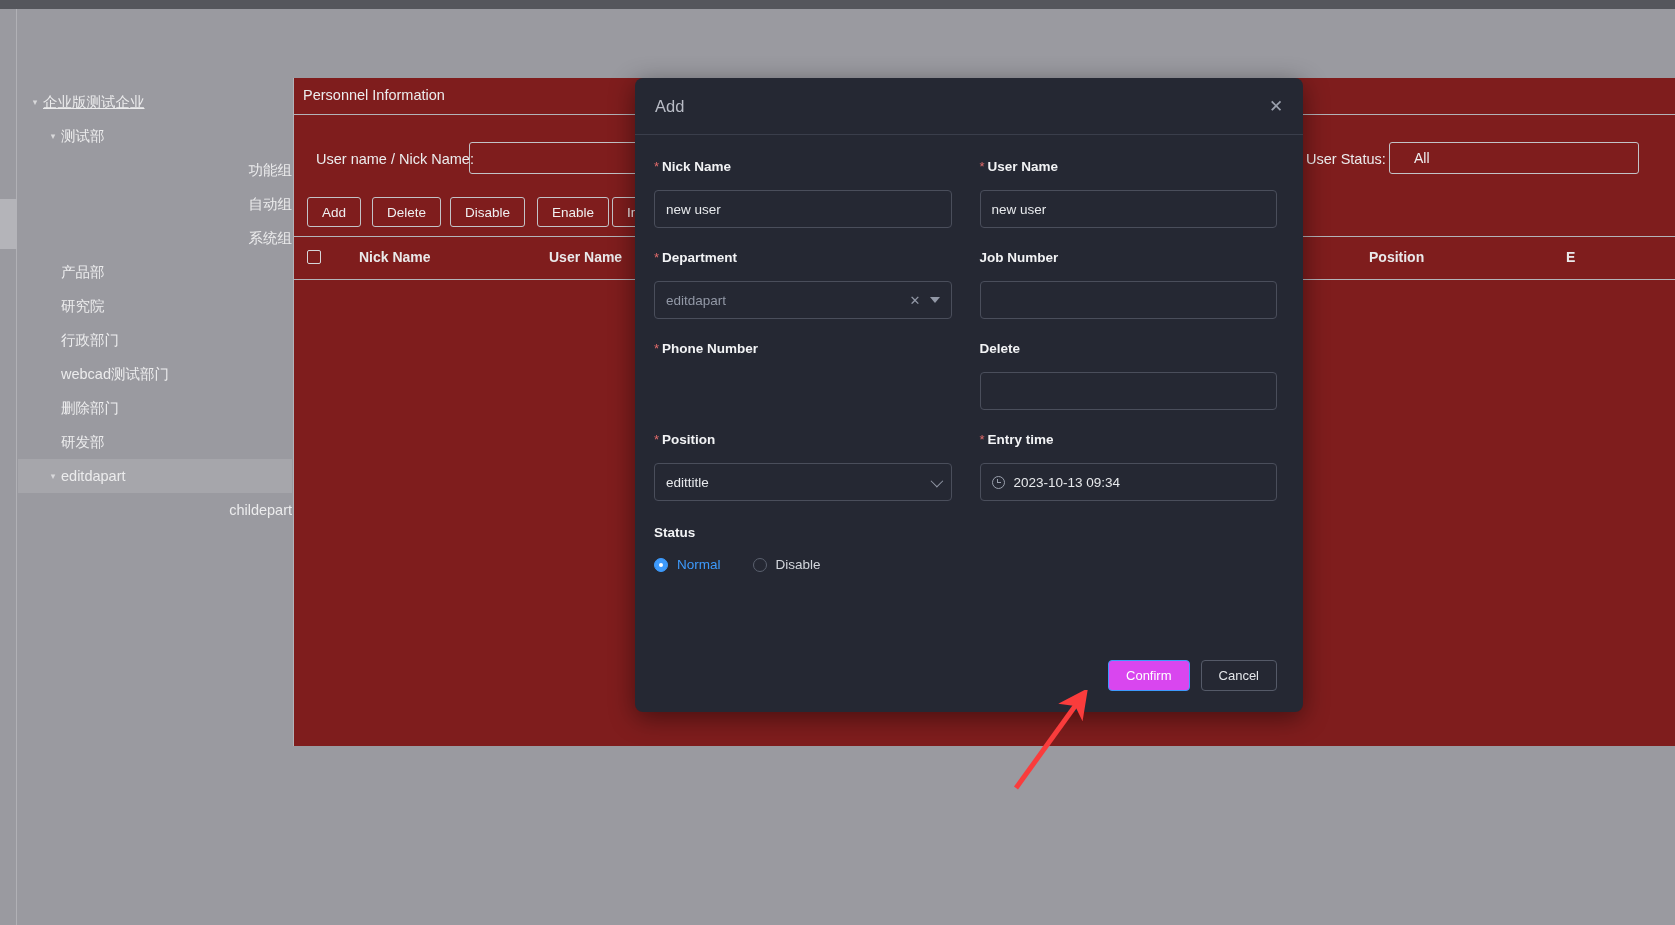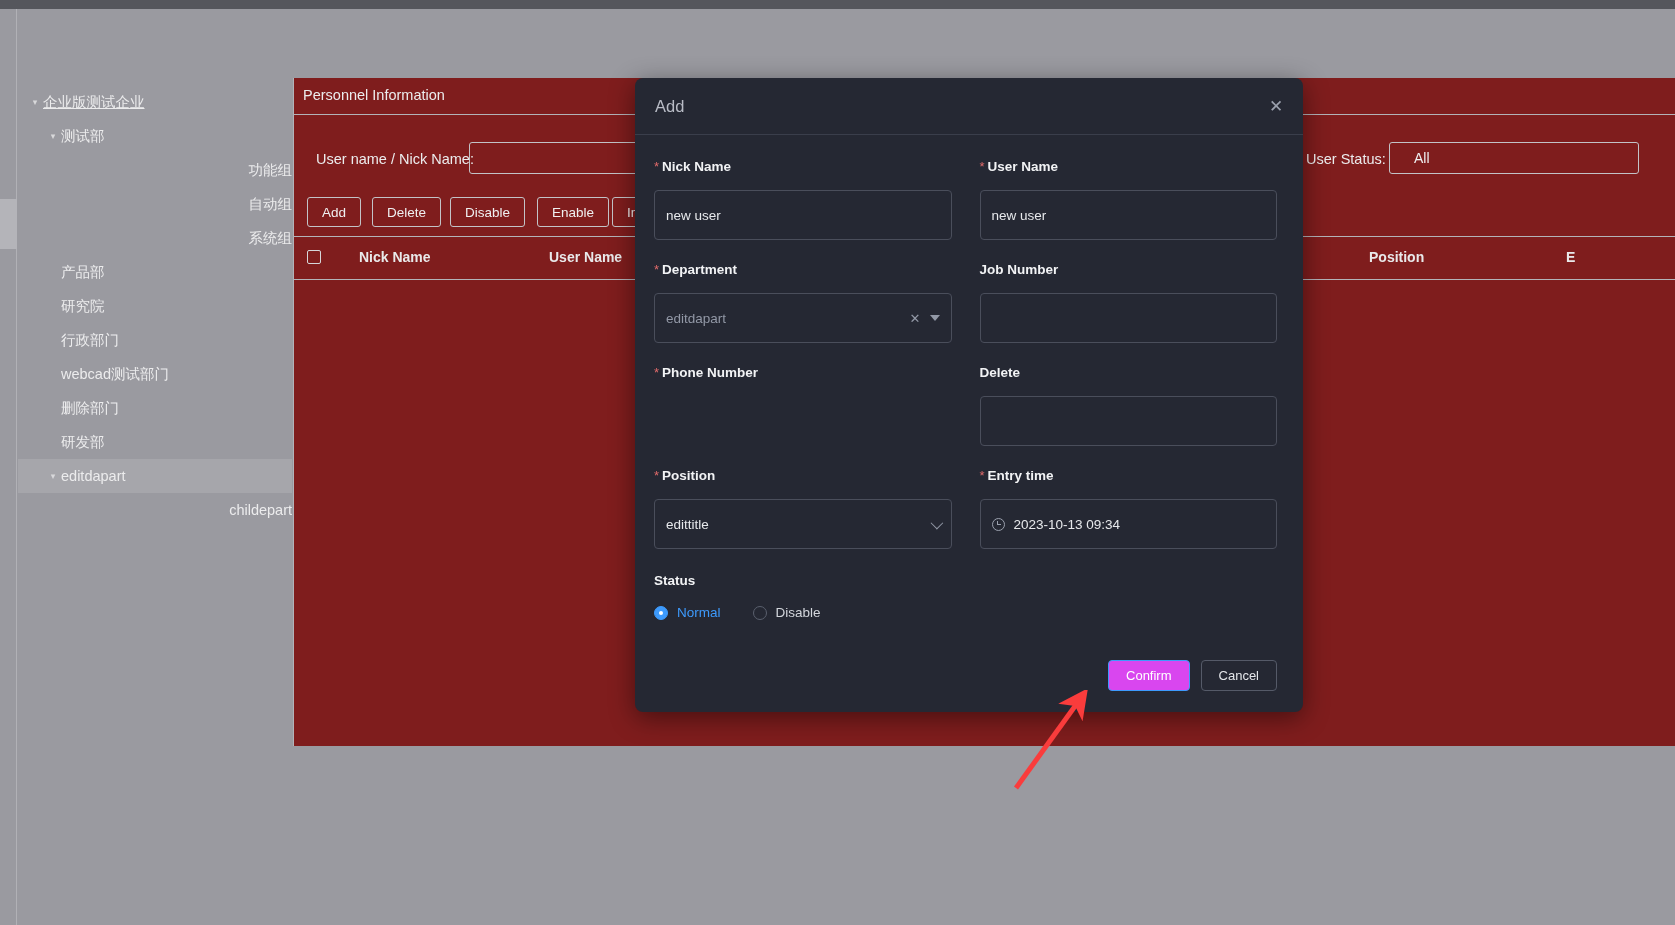--- a/index.html
+++ b/index.html
@@ -205,21 +205,21 @@
     white-space: nowrap;
   }
   .req-star {
     color: #e06a6a;
     font-weight: normal;
     margin-right: 3px;
     font-size: 13px;
   }
   .field-ctrl {
     position: relative;
-    height: 50px;
+    height: 38px;
     border: 1px solid #4a4e5b;
     border-radius: 4px;
     background: #252833;
     display: flex;
     align-items: center;
     padding: 0 11px;
     font-size: 13.5px;
     color: #e7e9ec;
   }
   .field-ctrl.empty { color: #6b707d; }

